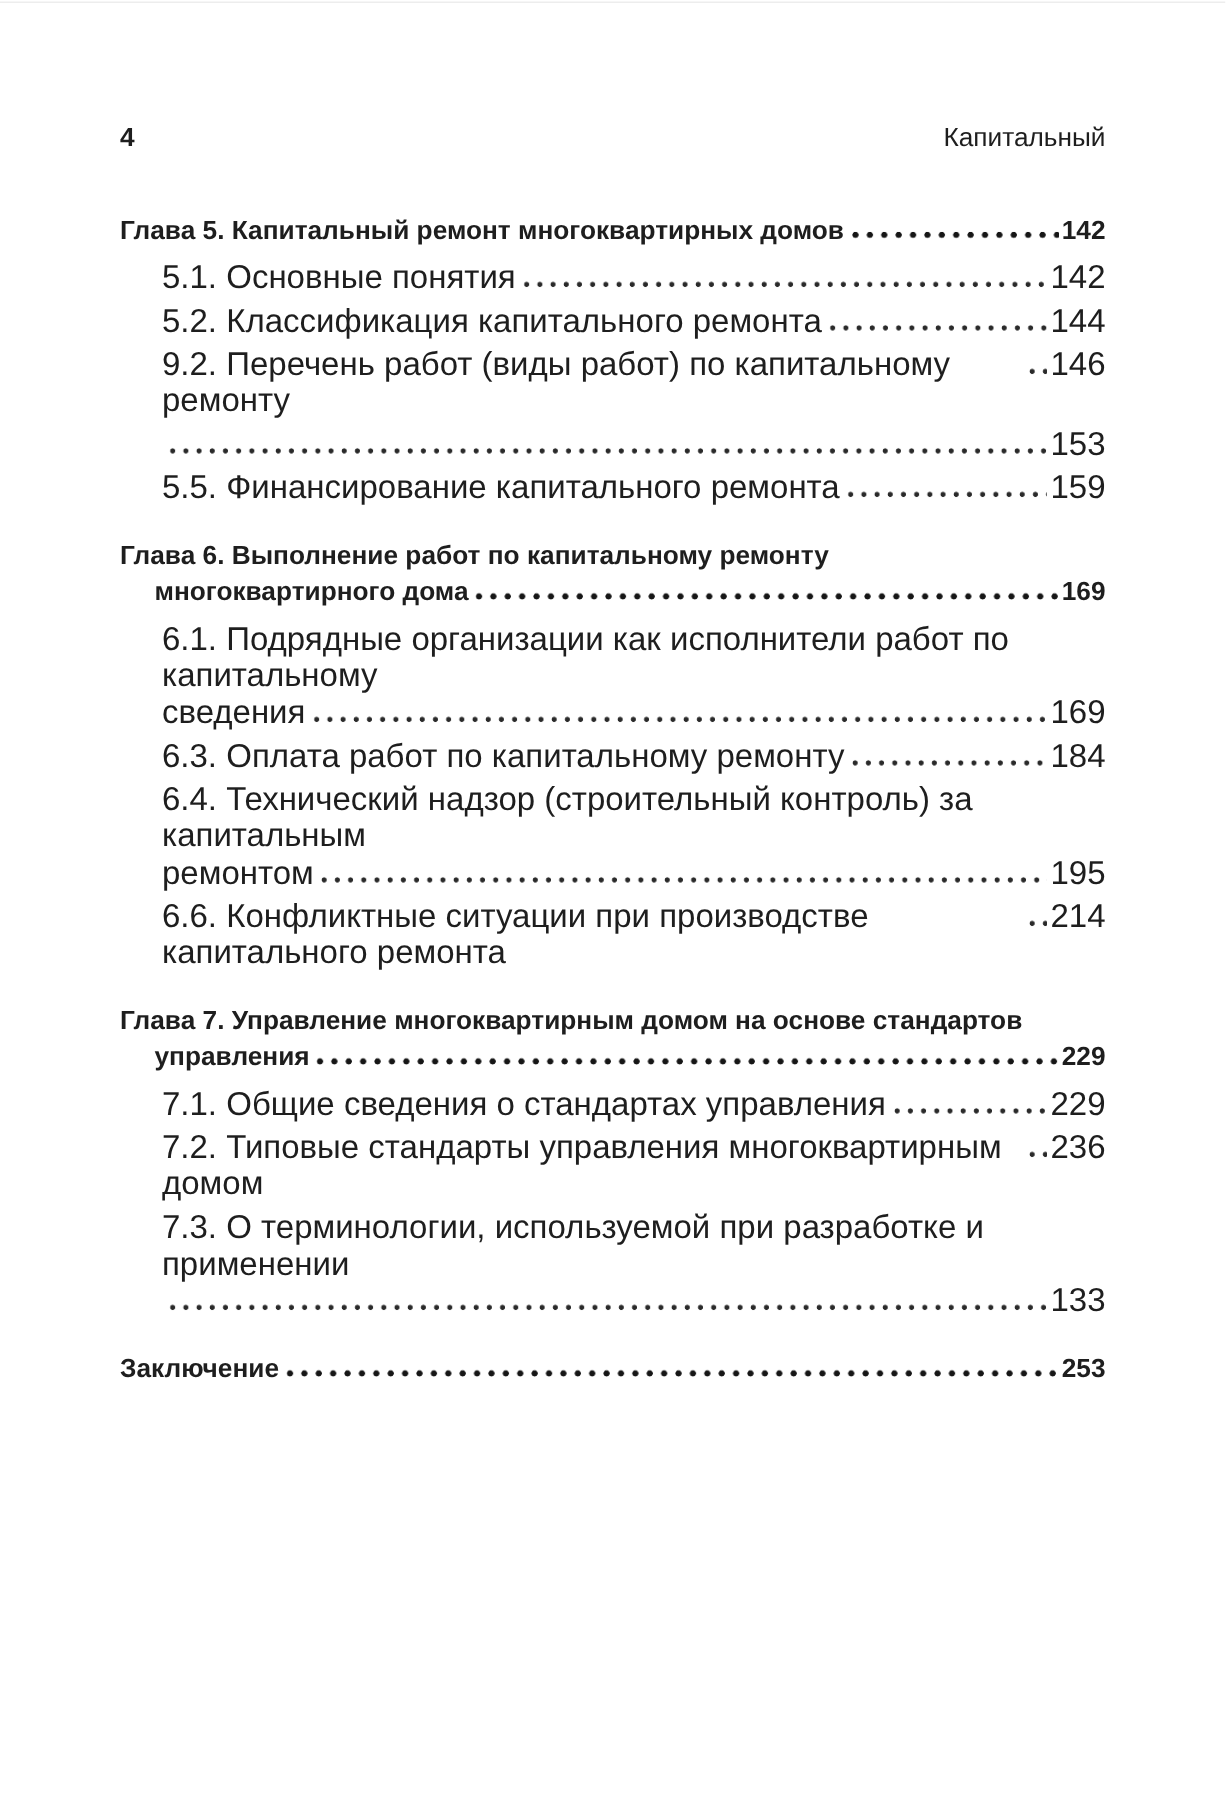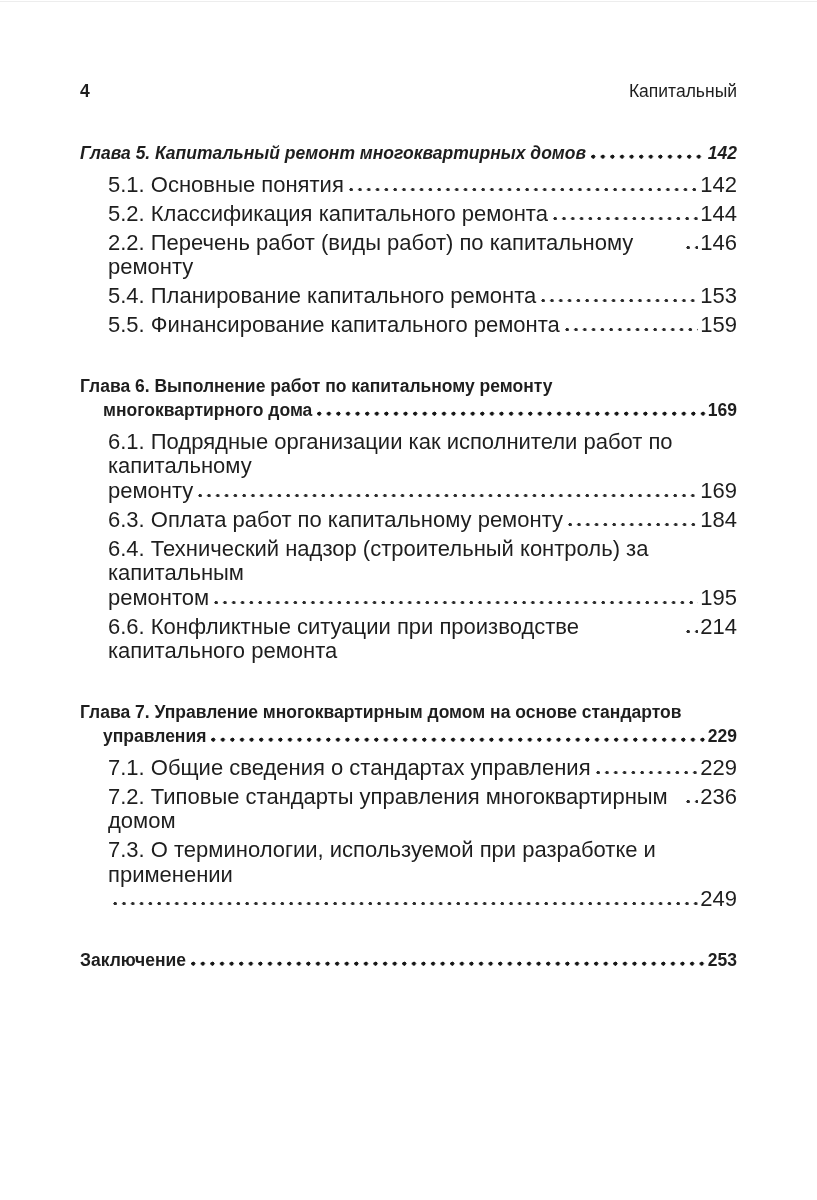--- a/index.html
+++ b/index.html
@@ -35,24 +35,24 @@
 
   .entry {
     font-size: 22px;
     line-height: 24.5px;
     margin-bottom: 4.5px;
   }
   .section { padding-left: 28px; }
   .chapter {
     font-weight: 700;
     font-size: 17.5px;
-    margin-top: 36px;
+    margin-top: 20px;
     margin-bottom: 7px;
   }
-  .toc > .entry:first-child { margin-top: 0; font-style: italic; }
+  .toc > .entry:first-child { margin-top: 0; }
 
   .row { display: flex; align-items: baseline; }
   .chapter .row.cont { padding-left: 23px; }
 
   .t { white-space: normal; }
   .pg { white-space: nowrap; }
 
   .leader {
     flex: 1 1 auto;
     min-width: 12px;
@@ -100,29 +100,28 @@
     <div class="entry section">
       <div class="row">
         <span class="t">5.2. Классификация капитального ремонта</span>
         <span class="leader"></span>
         <span class="pg">144</span>
       </div>
     </div>
 
     <div class="entry section">
       <div class="row">
-        <span class="t">2.2. Перечень работ (виды работ) по капитальному ремонту</span>
+        <span class="t">9.2. Перечень работ (виды работ) по капитальному ремонту</span>
         <span class="leader"></span>
         <span class="pg">146</span>
       </div>
     </div>
 
     <div class="entry section">
       <div class="row">
-        <span class="t">5.4. Планирование капитального ремонта</span>
         <span class="leader"></span>
         <span class="pg">153</span>
       </div>
     </div>
 
     <div class="entry section">
       <div class="row">
         <span class="t">5.5. Финансирование капитального ремонта</span>
         <span class="leader"></span>
         <span class="pg">159</span>
@@ -134,21 +133,21 @@
       <div class="row cont">
         <span class="t">многоквартирного дома</span>
         <span class="leader"></span>
         <span class="pg">169</span>
       </div>
     </div>
 
     <div class="entry section">
       <div class="l1">6.1. Подрядные организации как исполнители работ по капитальному</div>
       <div class="row">
-        <span class="t">ремонту</span>
+        <span class="t">сведения</span>
         <span class="leader"></span>
         <span class="pg">169</span>
       </div>
     </div>
 
 
     <div class="entry section">
       <div class="row">
         <span class="t">6.3. Оплата работ по капитальному ремонту</span>
         <span class="leader"></span>
@@ -196,21 +195,21 @@
         <span class="t">7.2. Типовые стандарты управления многоквартирным домом</span>
         <span class="leader"></span>
         <span class="pg">236</span>
       </div>
     </div>
 
     <div class="entry section">
       <div class="l1">7.3. О терминологии, используемой при разработке и применении</div>
       <div class="row">
         <span class="leader"></span>
-        <span class="pg">249</span>
+        <span class="pg">133</span>
       </div>
     </div>
 
     <div class="entry chapter">
       <div class="row">
         <span class="t">Заключение</span>
         <span class="leader"></span>
         <span class="pg">253</span>
       </div>
     </div>

